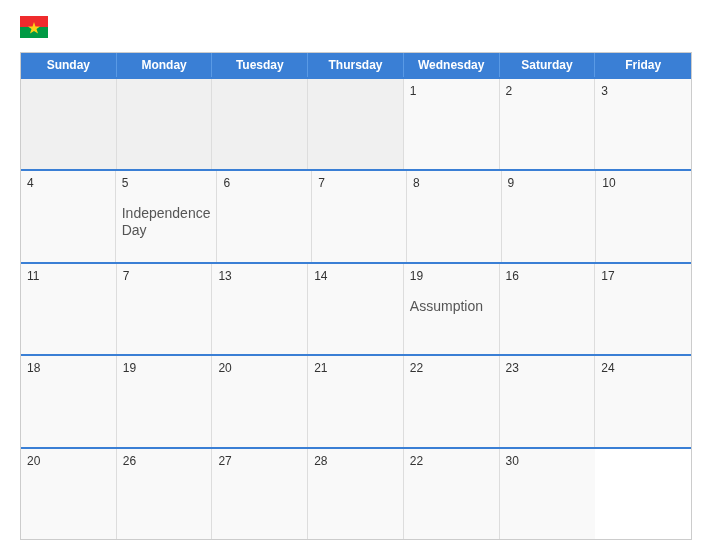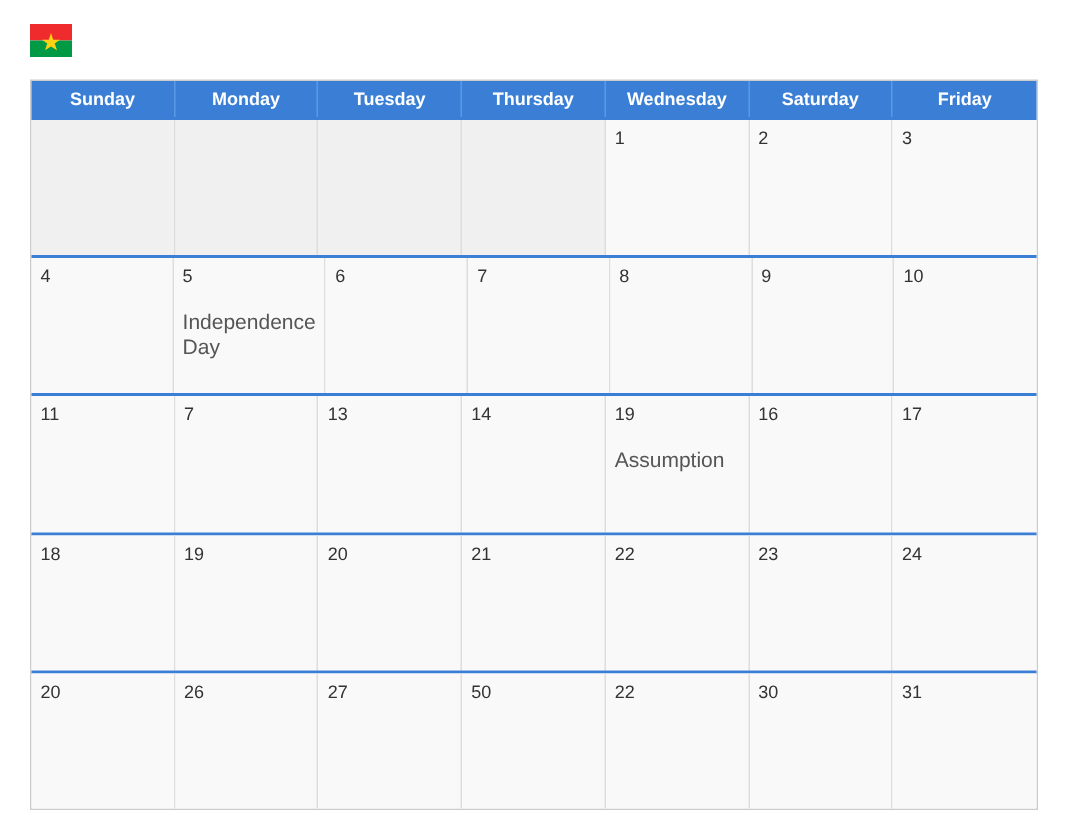--- a/index.html
+++ b/index.html
@@ -238,27 +238,24 @@
           <div class="day-cell">
             <span class="day-number">20</span>
           </div>
           <div class="day-cell">
             <span class="day-number">26</span>
           </div>
           <div class="day-cell">
             <span class="day-number">27</span>
           </div>
           <div class="day-cell">
-            <span class="day-number">50</span>
+            <span class="day-number">28</span>
           </div>
           <div class="day-cell">
             <span class="day-number">22</span>
           </div>
           <div class="day-cell">
             <span class="day-number">30</span>
-          </div>
-          <div class="day-cell">
-            <span class="day-number">31</span>
           </div>
         </div>
       </div>
   </div>
 </div>
 
 </body></html>

